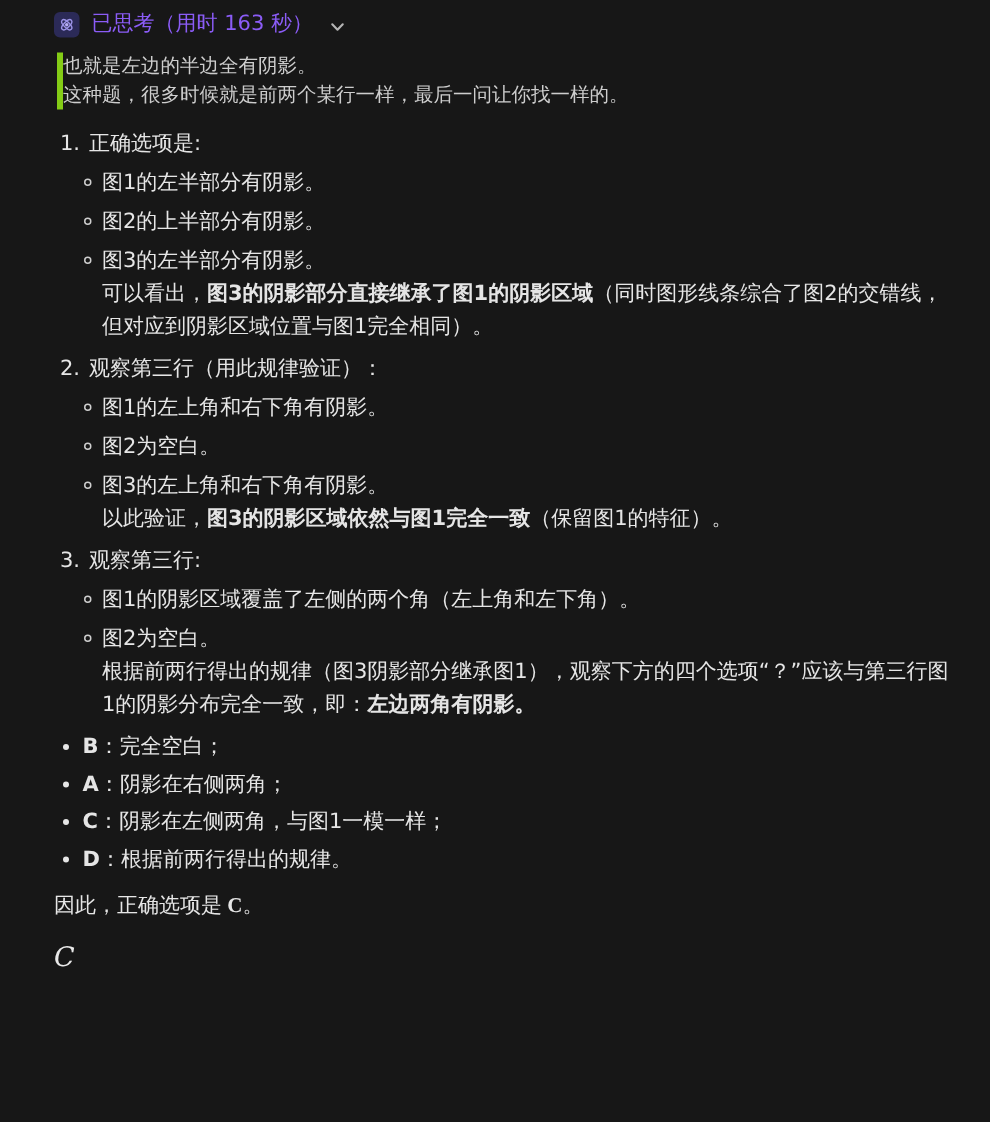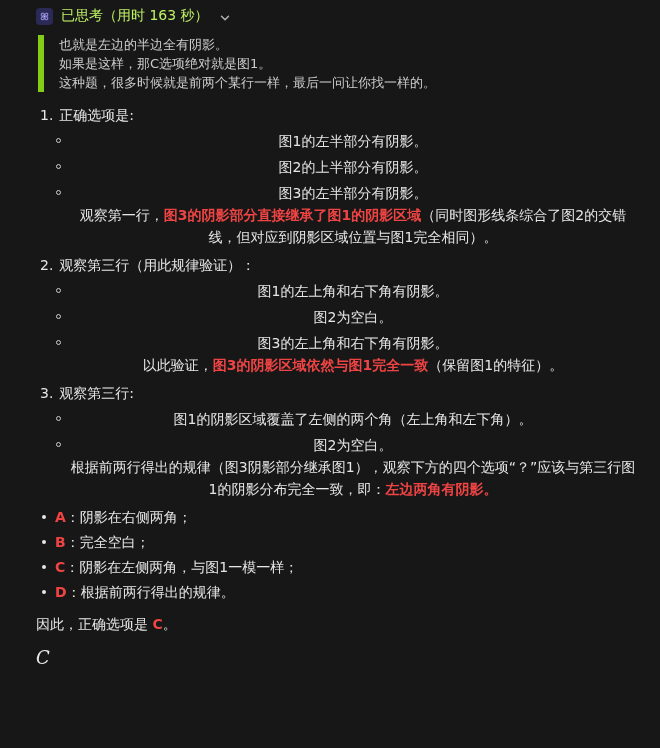--- a/index.html
+++ b/index.html
@@ -15,92 +15,90 @@
     padding: 5px 22px 0 36px;
   }
   
   .think-header {
     display: flex;
     align-items: center;
     gap: 8px;
     height: 22px;
     margin-bottom: 8px;
     cursor: pointer;
-    color: #bef264;
+    color: #8b5cf6;
   }
   .think-icon {
     width: 17px; height: 17px;
     border-radius: 4px;
     background: #2b2a57;
     display: inline-flex;
     align-items: center;
     justify-content: center;
     flex: 0 0 auto;
   }
   .chevron { display: inline-flex; margin-left: 2px; margin-top: 3px; }
   
   .quote {
-    border-left: 6px solid #84cc16;
+    border-left: 4px solid #84cc16;
     margin: 0 0 12px 2px;
-    padding-left: 15px;
     color: #cdcdcd;
     font-size: 13px;
     line-height: 19px;
   }
   .quote p { margin: 0; }
   
   .answer p.para { margin: 0 0 8px 0; line-height: 22px; }
   .section { padding-left: 4px; margin-bottom: 6px; }
   .sec-title { margin: 0 0 4px 0; line-height: 22px; }
   .sec-title .num { margin-right: 6px; }
   ul.sub-list {
     list-style: none;
     margin: 0 0 0 18px;
     padding: 0;
   }
   ul.sub-list li {
     position: relative;
     padding-left: 10px;
     margin-bottom: 4px;
     line-height: 22px;
-    text-align: center;
   }
   ul.sub-list li::before {
     content: "";
     position: absolute;
     left: -2px; top: 8px;
     width: 5px; height: 5px;
     border: 1px solid #cfcfcf;
     border-radius: 50%;
     box-sizing: border-box;
     
   }
   .note { margin: 0; line-height: 22px; }
-  b { font-weight: 700; color: #ef4444; }
+  b { font-weight: 700; color: #e5e5e5; }
   ul.options {
     list-style: none;
     margin: 0 0 2px 0;
     padding: 0;
   }
   ul.options li {
     position: relative;
     padding-left: 19px;
     margin-bottom: 3px;
     line-height: 22px;
   }
   ul.options li::before {
     content: "";
     position: absolute;
     left: 6px; top: 9px;
     width: 4px; height: 4px;
     background: #e6e6e6;
     border-radius: 50%;
   }
   .options-intro { margin: 12px 0 10px 0 !important; }
-  .conclusion { margin: 10px 0 0 0 !important; }
+  .conclusion { margin: 10px 0 0 0 !important; font-family: Liberation Serif, serif; }
   .final-math {
     margin-top: 12px;
     font-family: "DejaVu Serif", "Liberation Serif", serif;
     font-style: italic;
     font-size: 18px;
     color: #e9e9e9;
     line-height: 22px;
   }
 </style>
 </head>
@@ -119,37 +117,36 @@
   <span>已思考（用时 163 秒）</span>
   <span class="chevron">
     <svg width="12" height="12" viewBox="0 0 12 12">
       <path d="M2.5 4.2 L6 7.8 L9.5 4.2" stroke="#b5b5b5" fill="none" stroke-width="1.4" stroke-linecap="round" stroke-linejoin="round"></path>
     </svg>
   </span>
 </div>
 
 <div class="quote">
   <p>也就是左边的半边全有阴影。</p>
-  <p>如果是这样，那C选项绝对就是图1。</p>
   <p>这种题，很多时候就是前两个某行一样，最后一问让你找一样的。</p>
 </div>
 
 <div class="answer">
 
 
   <div class="section">
     <p class="sec-title">
       <span class="num">1.</span><span>正确选项是:</span>
     </p>
     <ul class="sub-list">
       <li><span>图1的左半部分有阴影。</span></li>
       <li><span>图2的上半部分有阴影。</span></li>
       <li>
         <span>图3的左半部分有阴影。</span>
-        <p class="note"><span>观察第一行，</span><b>图3的阴影部分直接继承了图1的阴影区域</b><span>（同时图形线条综合了图2的交错线，但对应到阴影区域位置与图1完全相同）。</span></p>
+        <p class="note"><span>可以看出，</span><b>图3的阴影部分直接继承了图1的阴影区域</b><span>（同时图形线条综合了图2的交错线，但对应到阴影区域位置与图1完全相同）。</span></p>
       </li>
     </ul>
   </div>
 
   <div class="section">
     <p class="sec-title">
       <span class="num">2.</span><span>观察第三行（用此规律验证）：</span>
     </p>
     <ul class="sub-list">
       <li><span>图1的左上角和右下角有阴影。</span></li>
@@ -169,22 +166,22 @@
       <li><span>图1的阴影区域覆盖了左侧的两个角（左上角和左下角）。</span></li>
       <li>
         <span>图2为空白。</span>
         <p class="note"><span>根据前两行得出的规律（图3阴影部分继承图1），观察下方的四个选项“？”应该与第三行图1的阴影分布完全一致，即：</span><b>左边两角有阴影。</b><span></span></p>
       </li>
     </ul>
   </div>
 
 
   <ul class="options">
+    <li><b>B</b><span>：完全空白；</span></li>
     <li><b>A</b><span>：阴影在右侧两角；</span></li>
-    <li><b>B</b><span>：完全空白；</span></li>
     <li><b>C</b><span>：阴影在左侧两角，与图1一模一样；</span></li>
     <li><b>D</b><span>：根据前两行得出的规律。</span></li>
   </ul>
 
   <p class="para conclusion"><span>因此，正确选项是 </span><b>C</b><span>。</span></p>
 
   <div class="final-math">C</div>
 
 </div>
 

